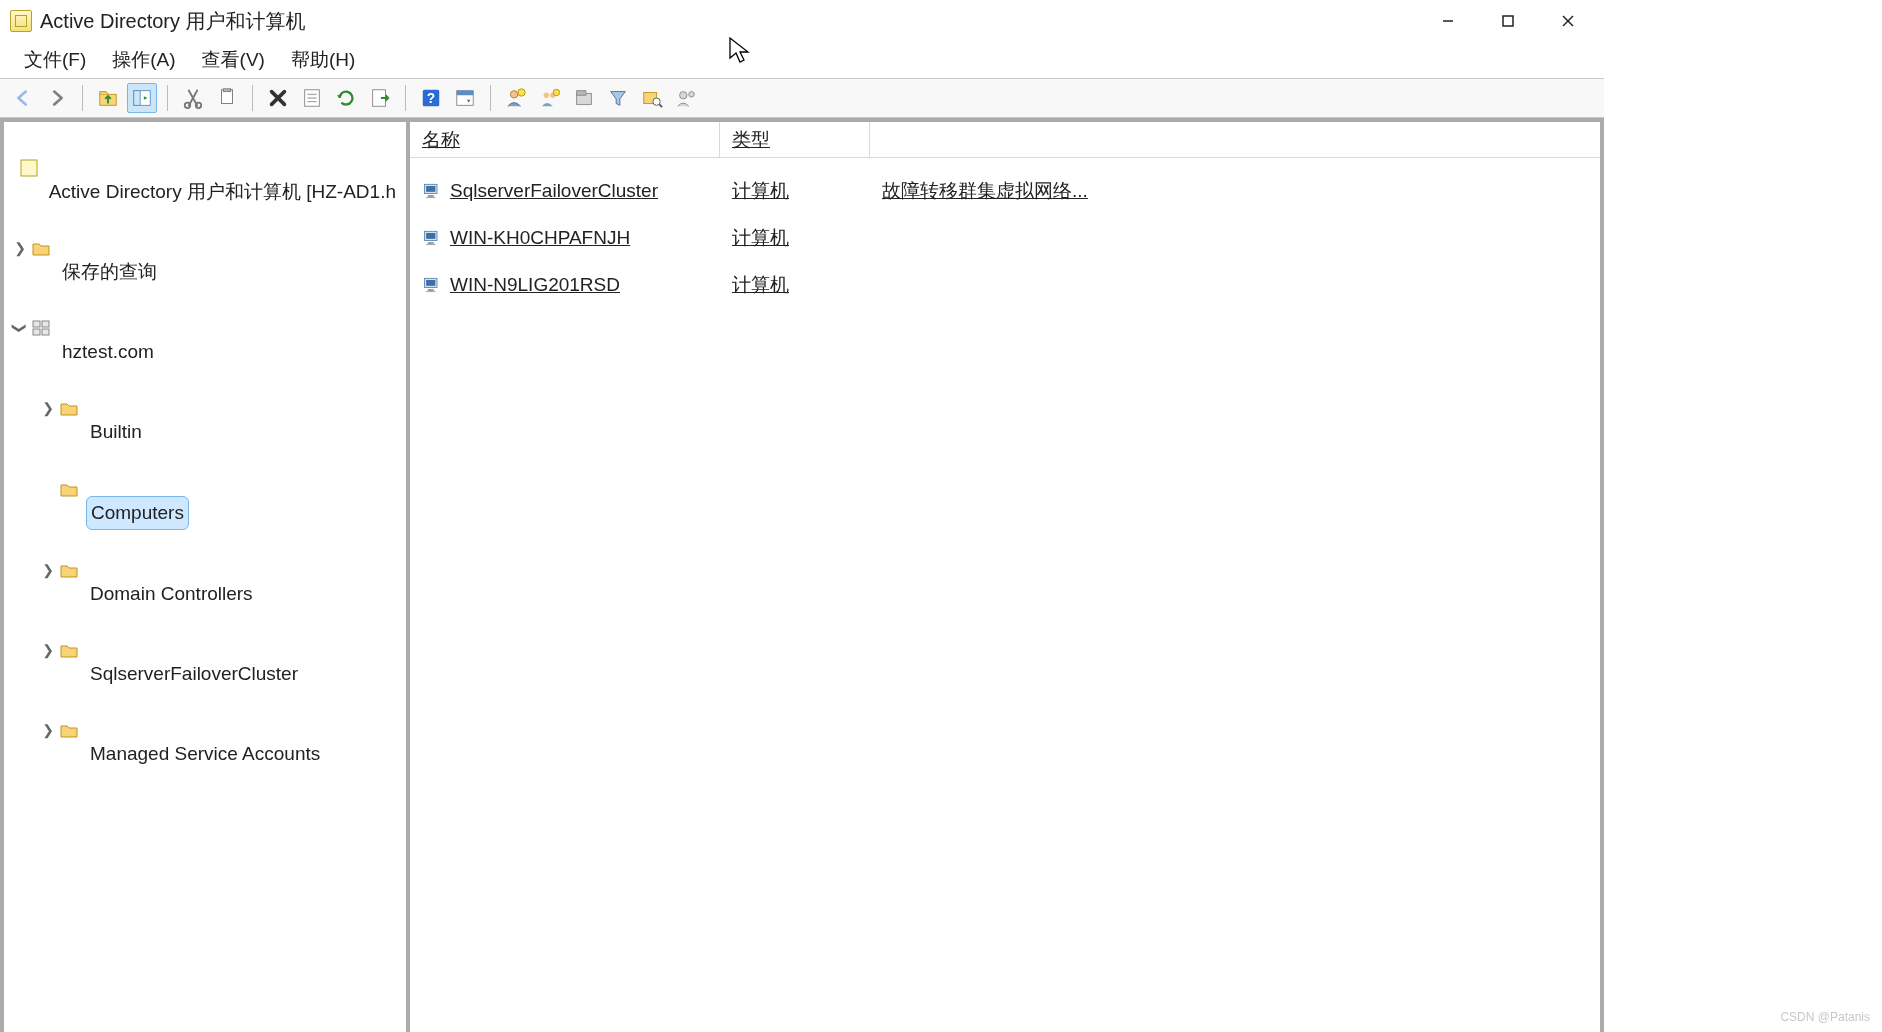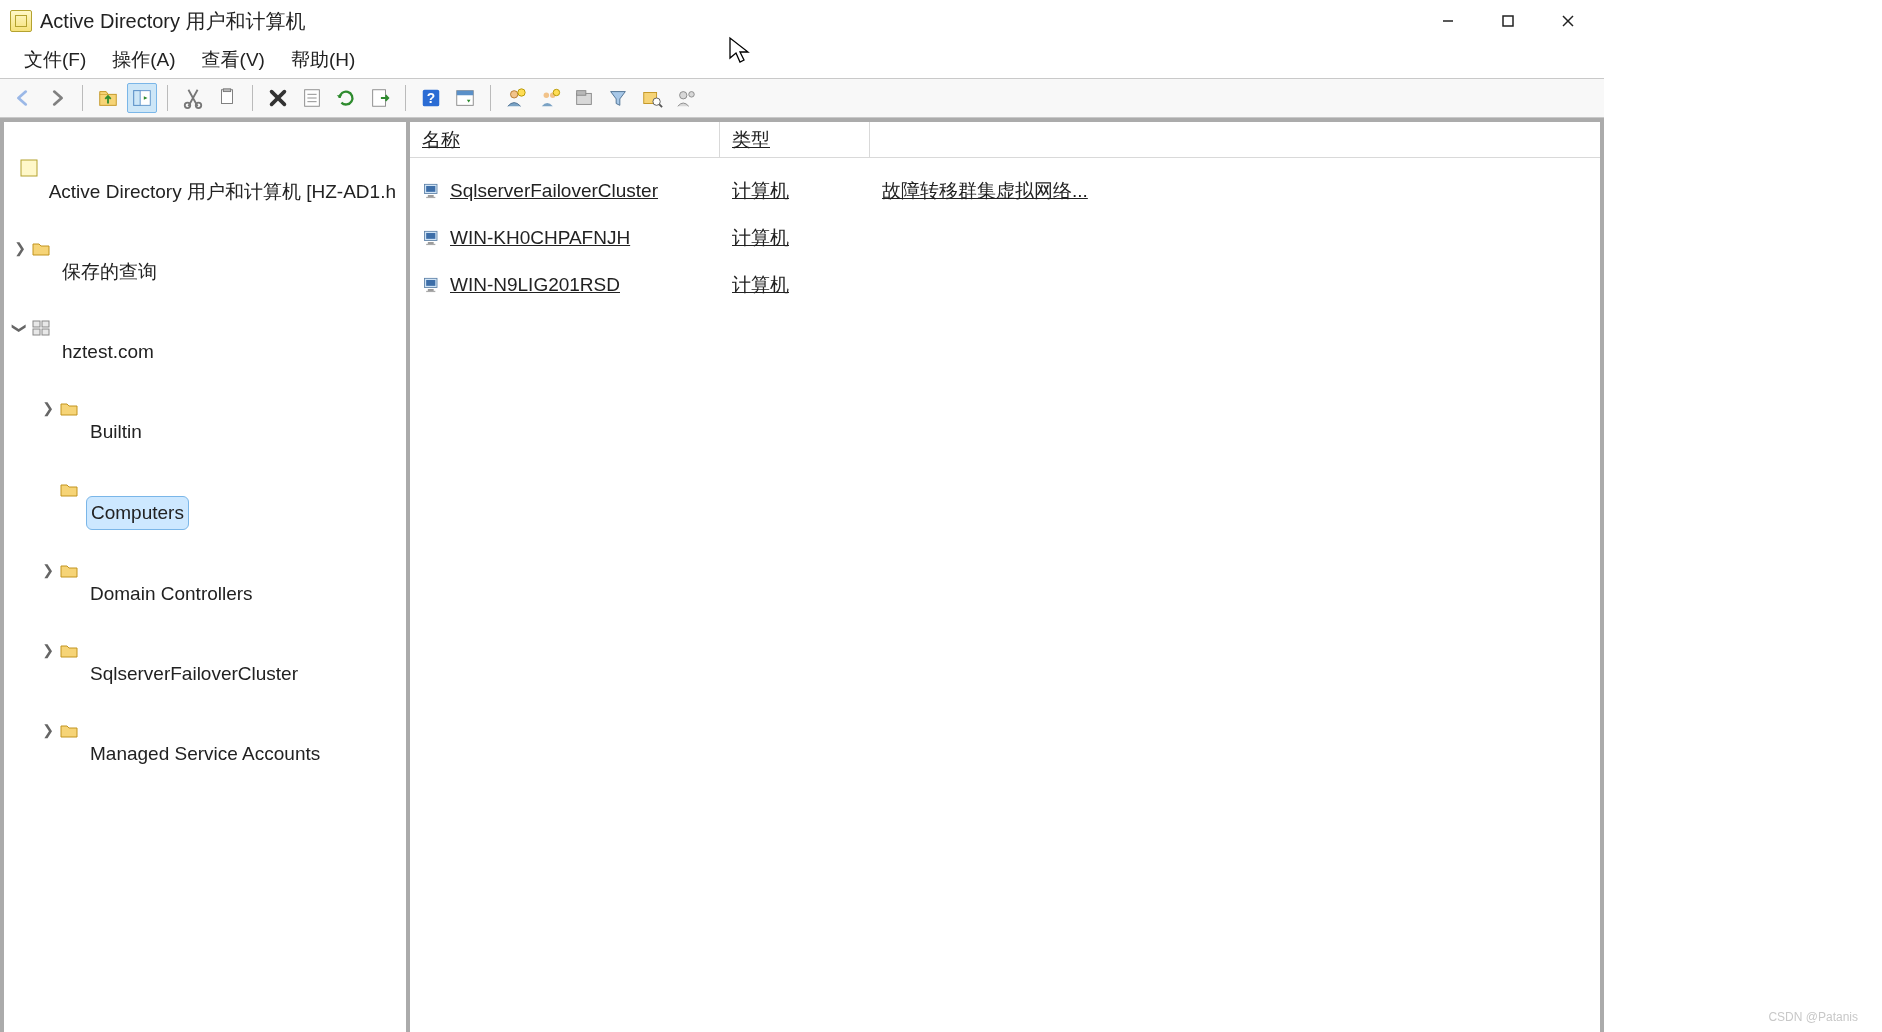--- a/index.html
+++ b/index.html
@@ -53,21 +53,21 @@
 
   
   .list-body{flex:1 1 auto; padding-top:2px;}
   .list-row{display:flex; align-items:center; height:33px; font-size:19px;margin-top:14px;}
   .list-row .cell{padding:0 12px; overflow:hidden; text-overflow:ellipsis; white-space:nowrap;}
   .cell.name{width:310px;display:flex;align-items:center;}
   .cell.type{width:150px;}
   .cell.desc{flex:0 0 240px;}
   .comp-ico{width:20px;height:20px;margin-right:8px;flex:0 0 20px;}
 
-  .watermark{position:absolute; right:24px; bottom:8px; font-size:12px; color:#c8c8c8;}
+  .watermark{position:absolute; right:12px; bottom:8px; font-size:12px; color:#c8c8c8;}
 
   
   .cursor{position:absolute; left:728px; top:36px; pointer-events:none;}
 </style>
 </head>
 <body>
 
 <div class="window">
 
   <div class="titlebar">

